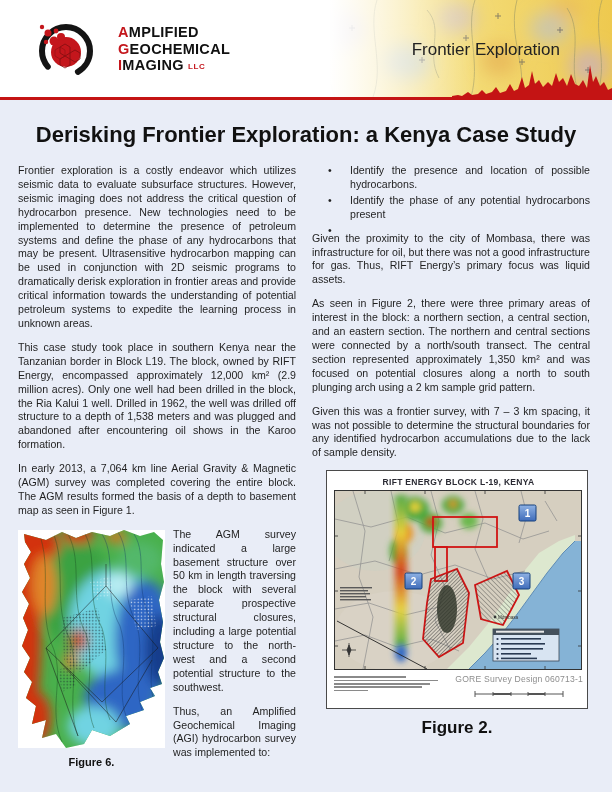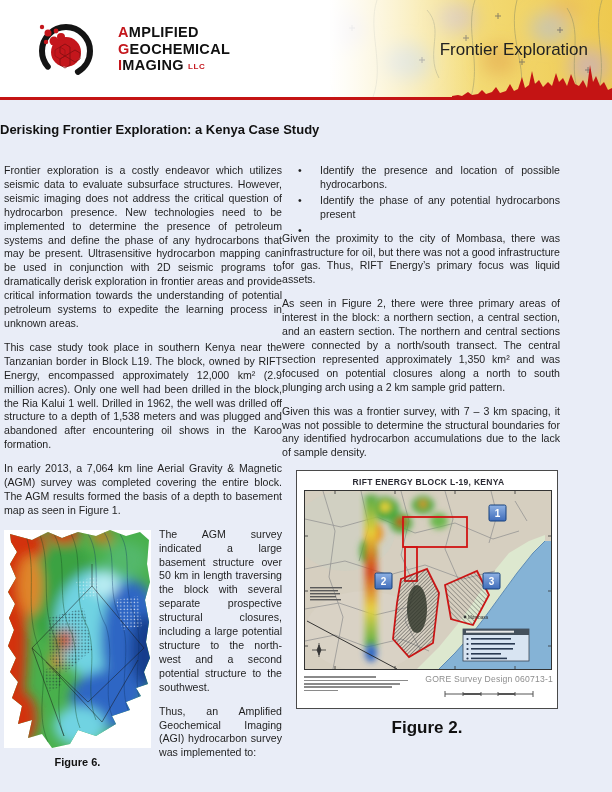--- a/index.html
+++ b/index.html
@@ -11,28 +11,28 @@
   }
   
   .header{position:absolute;top:0;left:0;width:612px;height:97px;background:#ffffff;}
   .header-art{position:absolute;top:0;right:0;width:345px;height:97px;}
   .header-fade{position:absolute;top:0;right:0;width:345px;height:97px;
     background:linear-gradient(to right,#ffffff 0%,#ffffff 18%,rgba(255,255,255,0) 62%);}
   .brand{position:absolute;top:21px;left:36px;display:flex;align-items:center;gap:24px;}
   .brand-text{line-height:16.5px;font-weight:bold;font-size:14.5px;letter-spacing:.3px;color:#111;}
   .brand-text .init{color:#c4161c;}
   .brand-text .llc{color:#c4161c;font-size:8px;vertical-align:1px;letter-spacing:.5px;}
-  .tagline{position:absolute;top:40px;right:24px;font-size:17px;color:#222;z-index:3;}
+  .tagline{position:absolute;top:40px;right:52px;font-size:17px;color:#222;z-index:3;}
   .chromatogram{position:absolute;right:0;bottom:0;z-index:2;}
   .red-rule{position:absolute;top:97px;left:0;width:612px;height:3px;background:#c41414;z-index:4;}
   
-  .doc-title{position:absolute;top:122px;left:0;width:612px;text-align:left;
-    font-size:13px;font-weight:bold;color:#111;}
+  .doc-title{position:absolute;top:122px;left:0;width:612px;text-align:center;
+    font-size:22px;font-weight:bold;color:#111;}
   
-  .columns{position:absolute;top:164px;left:4px;width:572px;display:flex;}
+  .columns{position:absolute;top:164px;left:18px;width:572px;display:flex;gap:16px;}
   .col{width:278px;}
   .body-text{font-size:10.6px;line-height:13.9px;text-align:justify;margin:0 0 10px 0;}
   ul.bullets{margin:0 0 10px 0;padding:0;list-style:none;}
   ul.bullets li{position:relative;padding-left:38px;font-size:10.6px;line-height:13.9px;
     text-align:justify;margin:0 0 2px 0;}
   ul.bullets li .bmark{position:absolute;left:16px;top:0;}
   
   .fig1-float{float:left;width:147px;margin:2px 8px 0 0;}
   .fig1-img{display:block;background:#fff;}
   .fig-caption{font-size:11px;font-weight:bold;text-align:center;margin-top:8px;color:#111;}

